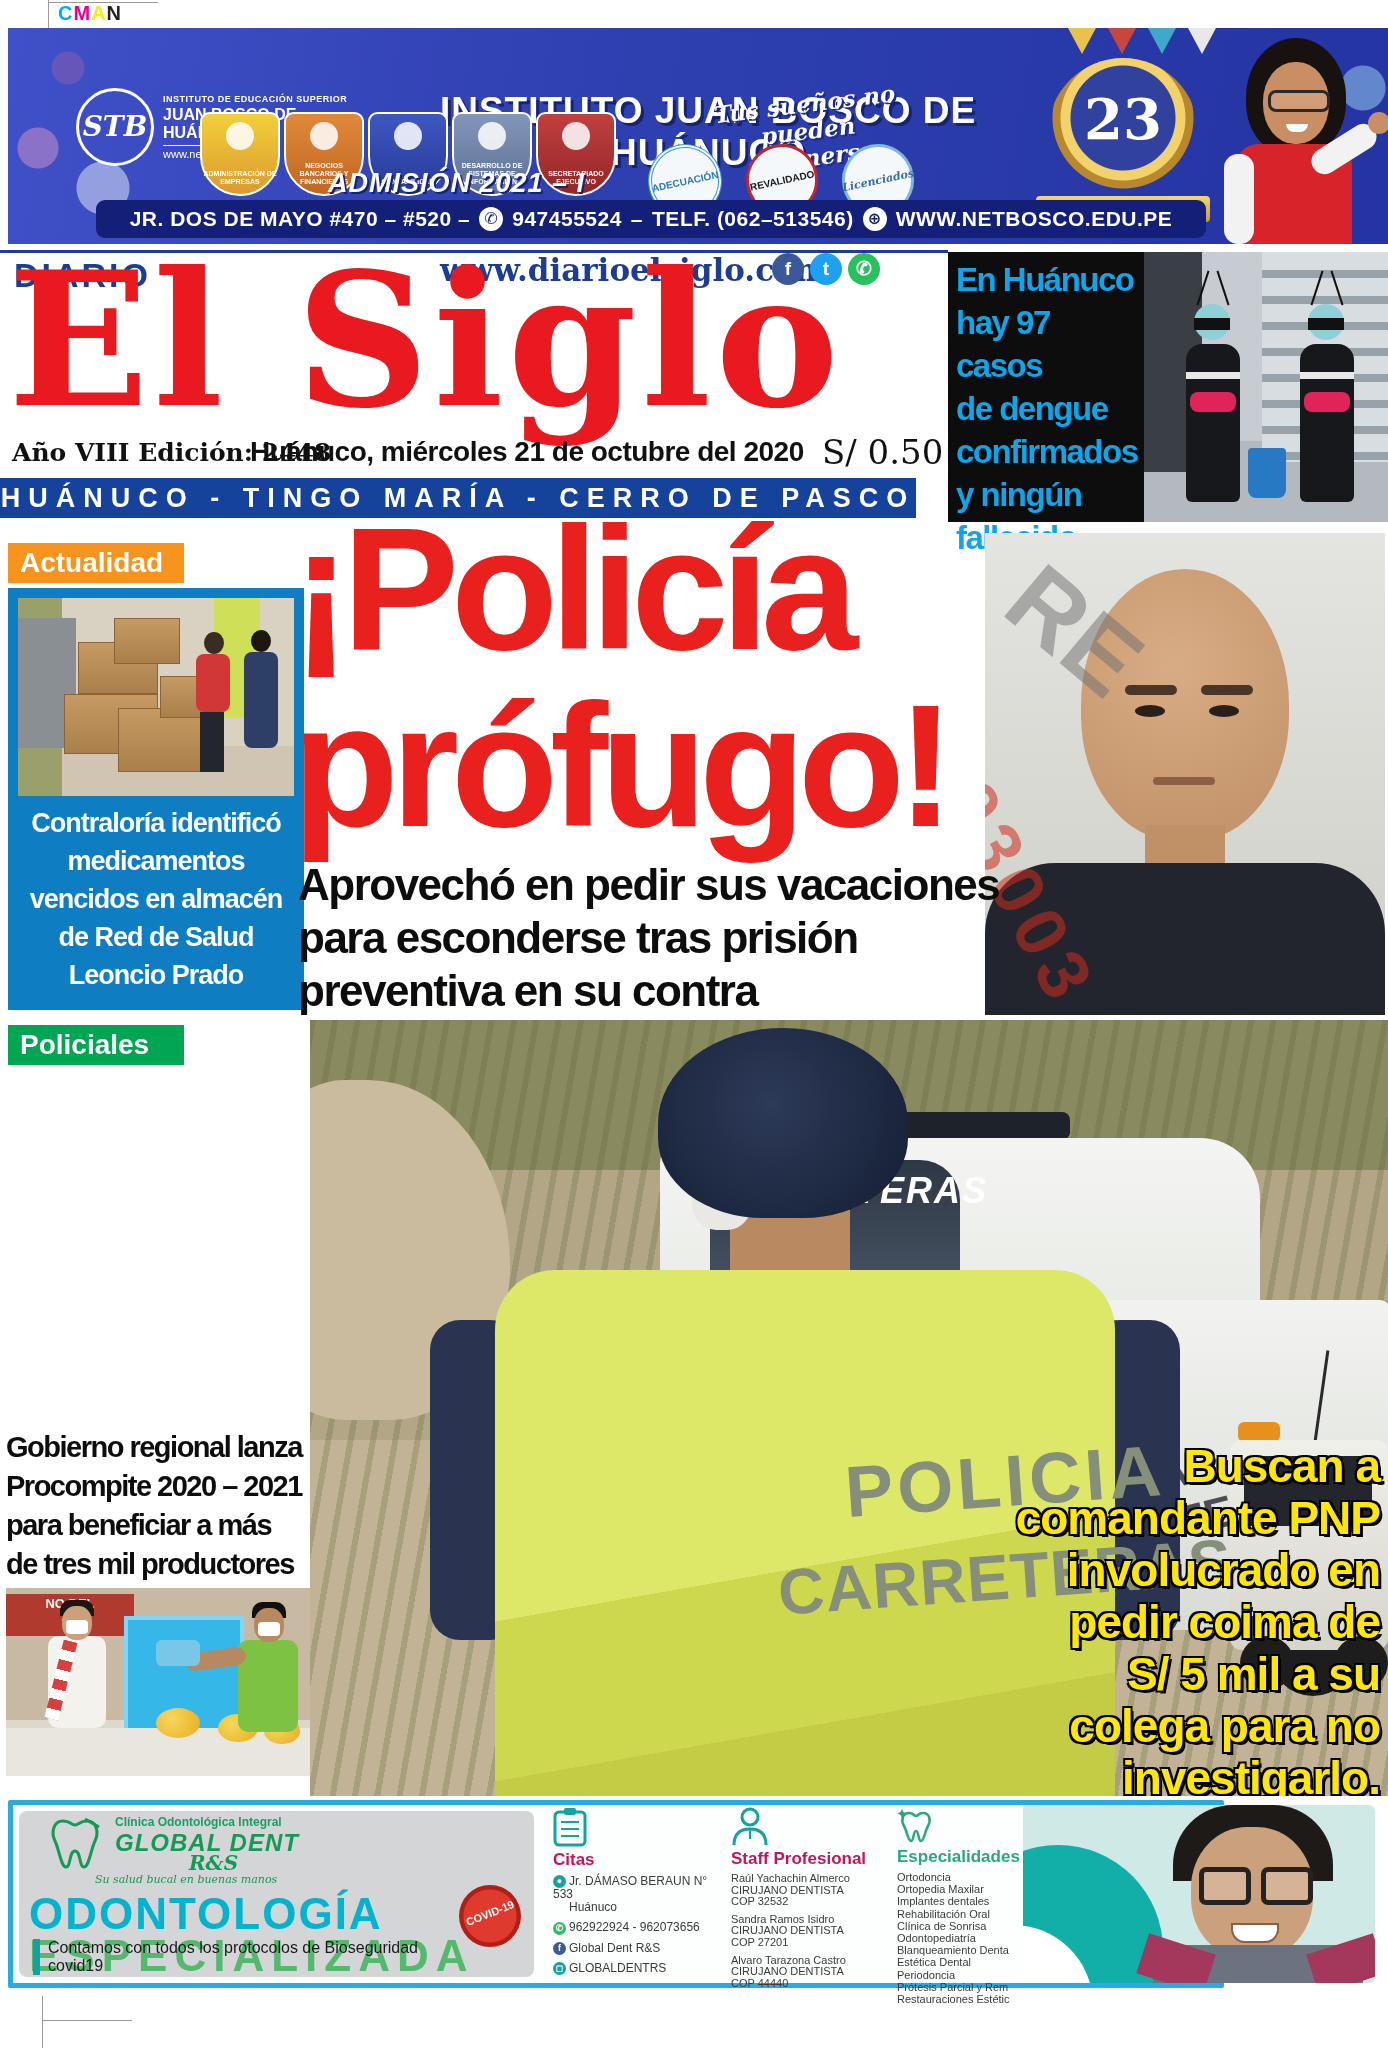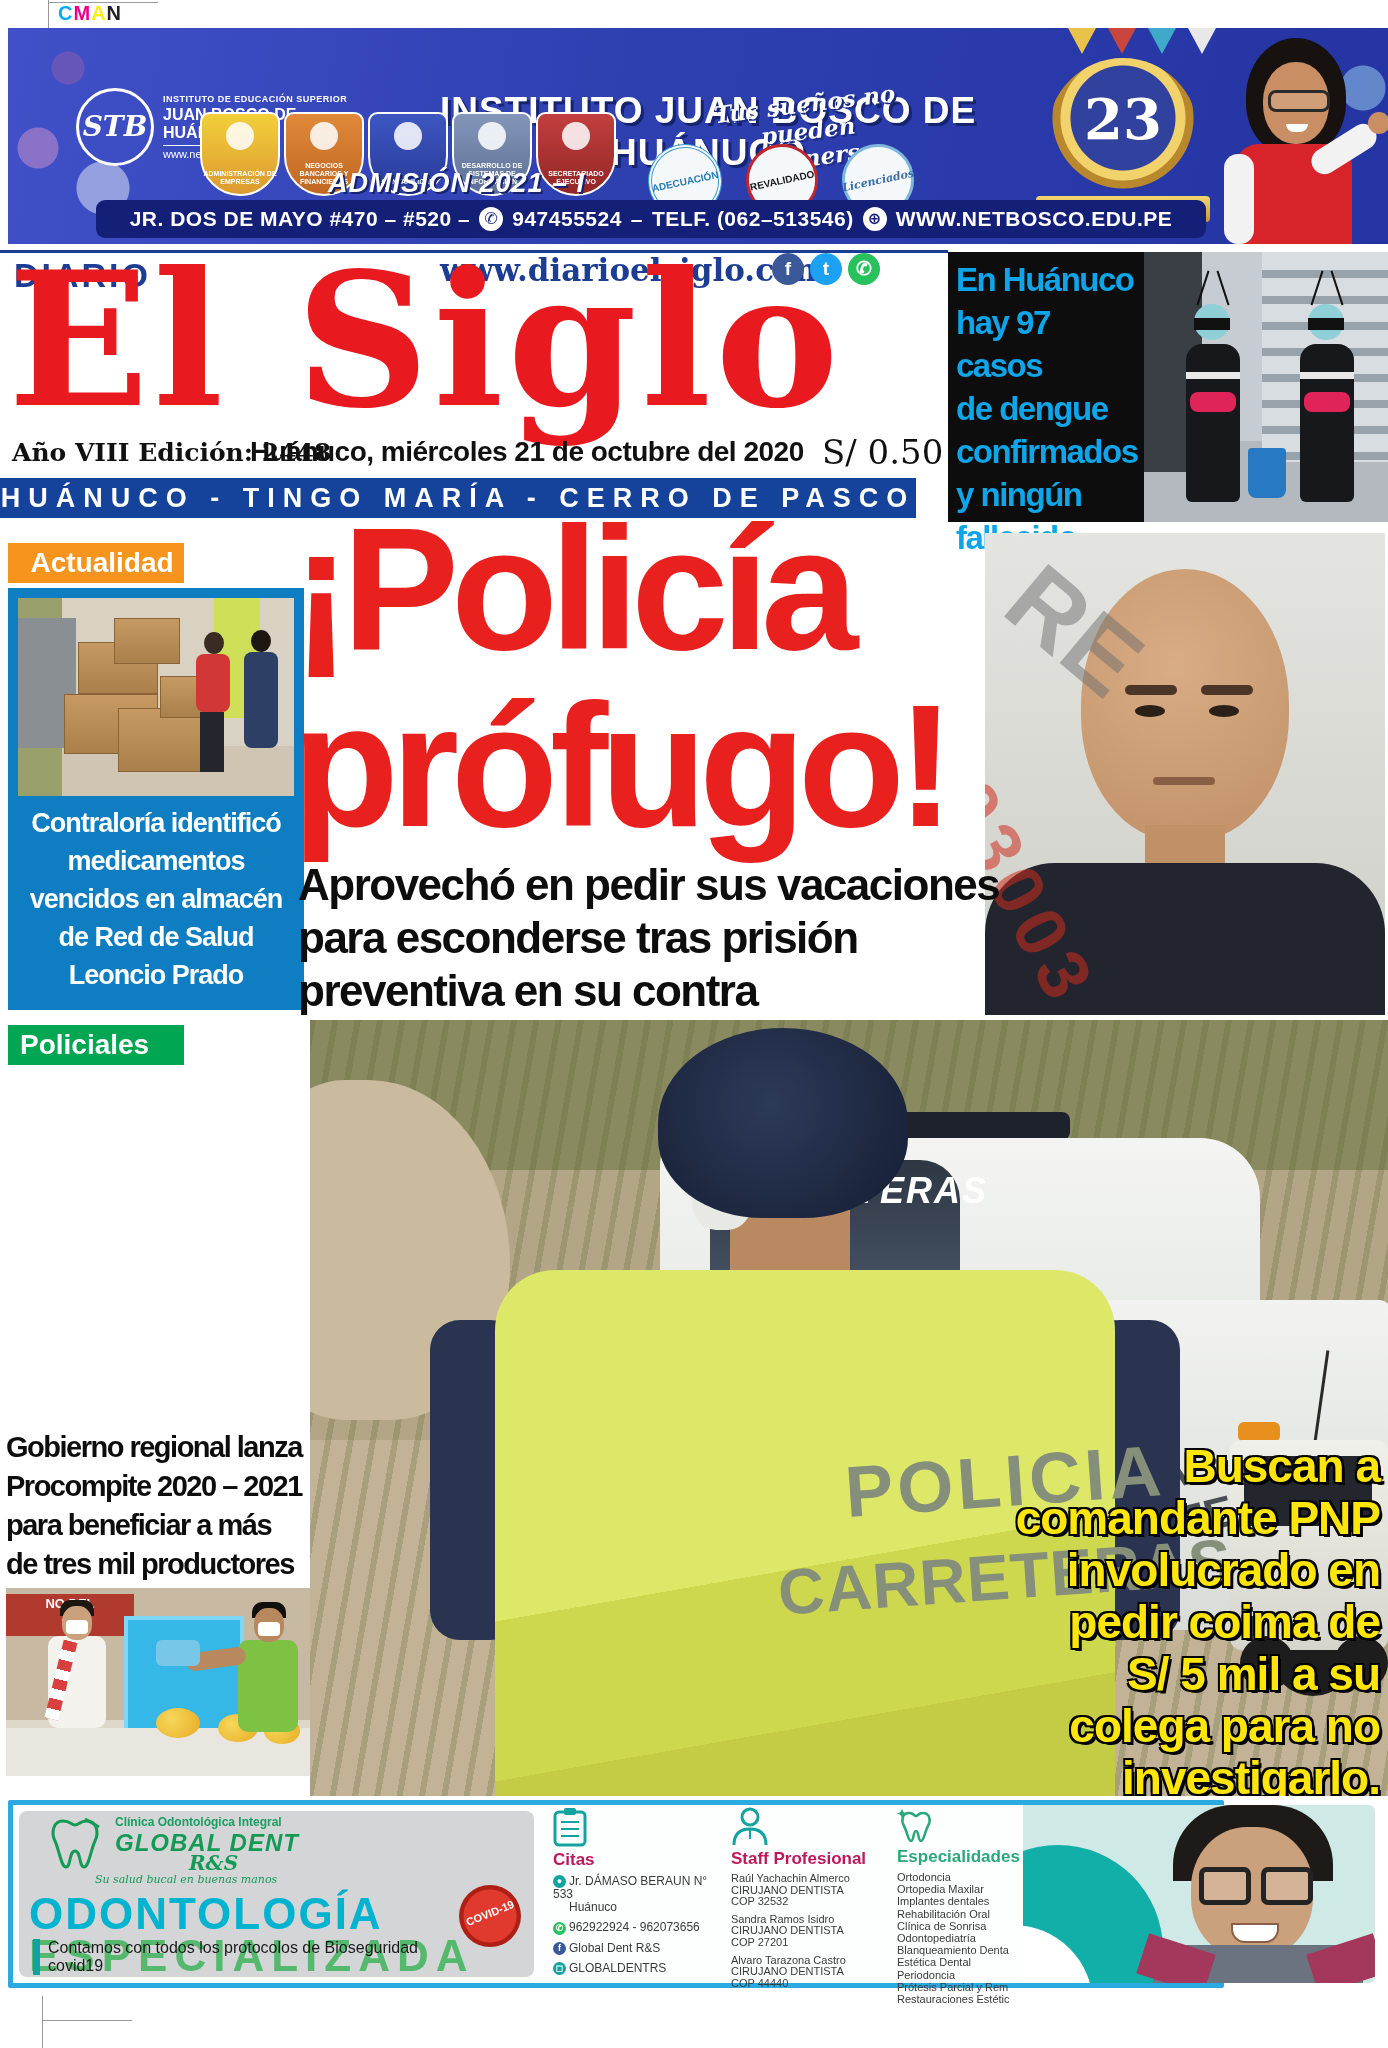--- a/index.html
+++ b/index.html
@@ -97,21 +97,21 @@
   #dg-door{left:0;top:0;width:58px;height:220px;background:#3a3f46;}
   .mosq-body{top:92px;width:54px;height:158px;background:#17181c;border-radius:16px 16px 6px 6px;}
   .mosq-head{top:52px;width:36px;height:36px;background:#8fd0d8;border-radius:50%;}
   .mosq-mask{top:66px;width:36px;height:12px;background:#111;}
   .mosq-ant{top:18px;width:2px;height:36px;background:#111;transform:rotate(18deg);}
   .mosq-belt{width:54px;height:7px;background:#e8e8e8;}
   .mosq-red{width:46px;height:20px;background:#e0245a;border-radius:8px;}
   #dg-bucket{left:104px;top:196px;width:38px;height:50px;background:#2779c4;border-radius:4px 4px 8px 8px;}
   
   #act-tag{left:8px;top:543px;width:176px;height:40px;background:#f7941e;color:#fff;
-    font:bold 28px/40px "Liberation Sans",sans-serif;padding-left:12px;box-sizing:border-box;text-align:center;}
+    font:bold 28px/40px "Liberation Sans",sans-serif;padding-left:12px;box-sizing:border-box;}
   #act-box{left:8px;top:588px;width:296px;height:422px;background:#0e7dc2;}
   #act-photo{left:10px;top:10px;width:276px;height:198px;background:linear-gradient(#d9d2c2 0 75%,#cfc5b2 75% 100%);overflow:hidden;}
   #wh-wall{left:0;top:0;width:44px;height:198px;background:#9aa06b;}
   #wh-shelf{left:0;top:20px;width:58px;height:130px;background:#8a8f94;}
   .wh-box{background:linear-gradient(#c69a62,#a97f4b);border:1px solid #8a6336;}
   #wh-door{left:196px;top:0;width:46px;height:120px;background:#cfe058;}
   #wh-p1v{left:178px;top:56px;width:34px;height:58px;background:#d23737;border-radius:8px;}
   #wh-p1h{left:186px;top:34px;width:20px;height:22px;background:#3a2c22;border-radius:50%;}
   #wh-p1l{left:182px;top:114px;width:24px;height:60px;background:#23262d;}
   #wh-p2b{left:226px;top:54px;width:34px;height:96px;background:#2e3f66;border-radius:8px;}

